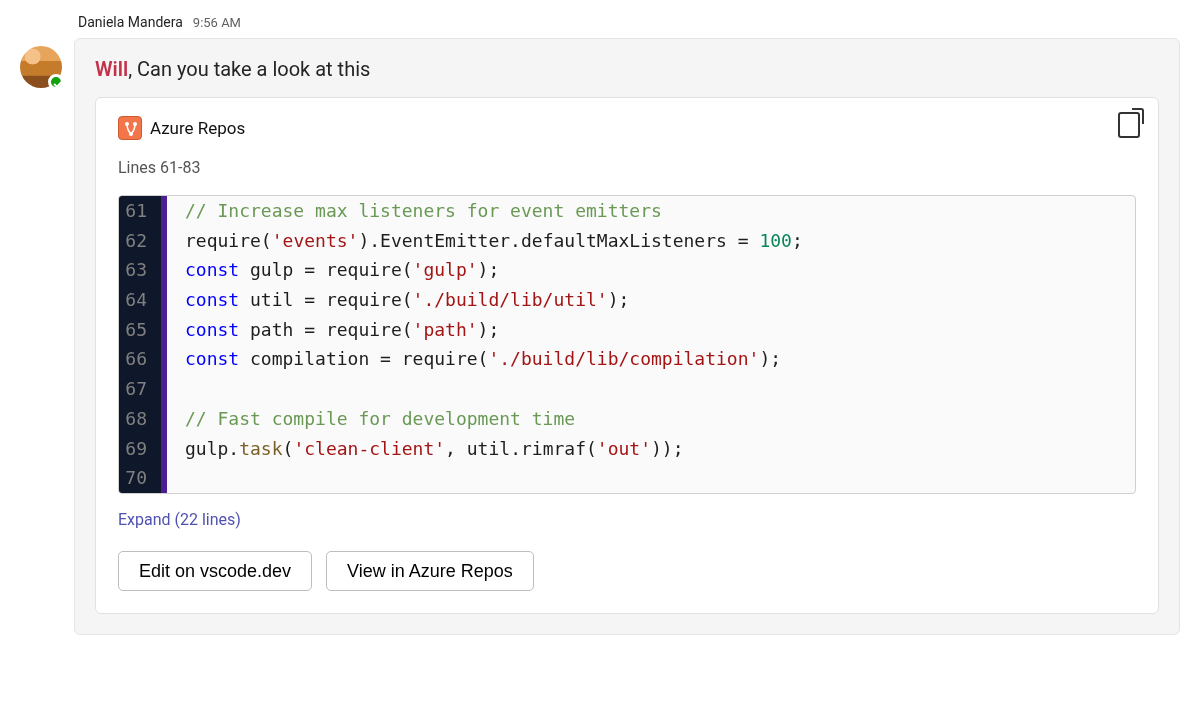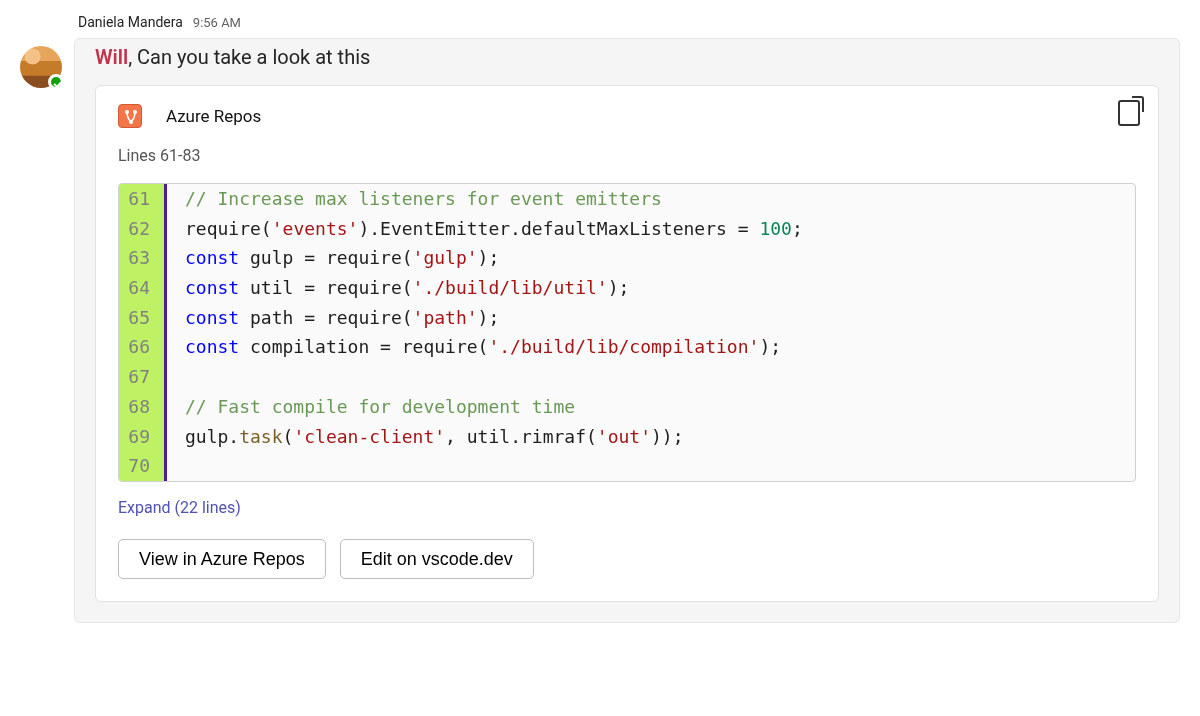--- a/index.html
+++ b/index.html
@@ -60,37 +60,37 @@
     margin:0 0 8px 4px;
     font-size:14px;
   }
   .sender { color:#242424; font-weight:400; }
   .time   { color:#616161; font-size:13px; }
 
   .bubble {
     background:#f5f5f5;
     border:1px solid #e5e5e5;
     border-radius:6px;
-    padding:4px 20px 20px 20px;
+    padding:16px 20px 20px 20px;
   }
   .bubble-text { font-size:20px; line-height:1.4; margin-bottom:14px; }
   .mention { color:#c4314b; font-weight:600; }
 
   
   .card {
     background:#ffffff;
     border:1px solid #e1e1e1;
     border-radius:6px;
     padding:18px 22px 22px 22px;
     position:relative;
   }
   .card-header {
     display:flex;
     align-items:center;
-    gap:24px;
+    gap:8px;
     margin-bottom:18px;
   }
   .repo-icon {
     width:24px; height:24px;
     border-radius:4px;
     background:#f2764a;
     border:1px solid #d05a30;
     position:relative;
   }
   .repo-icon svg { position:absolute; top:3px; left:3px; }
@@ -125,22 +125,22 @@
     line-height:1.65;
     overflow:hidden;
   }
   .code-row { display:flex; }
   .ln {
     width:48px;
     text-align:right;
     padding-right:14px;
     color:#808080;
     user-select:none;
-    border-right:3px solid #4c1d95;
-    background:#bef264;
+    border-right:6px solid #4c1d95;
+    background:#0f172a;
   }
   .code { padding-left:18px; white-space:pre; color:#1e1e1e; }
   .tok-comment { color:#6a9955; }
   .tok-string  { color:#a31515; }
   .tok-keyword { color:#0000ff; }
   .tok-method  { color:#795e26; }
   .tok-number  { color:#098658; }
 
   .expand-link {
     margin-top:16px;
@@ -240,21 +240,21 @@
               <div class="code"><span>gulp.</span><span class="tok-method">task</span><span>(</span><span class="tok-string">'clean-client'</span><span>, util.rimraf(</span><span class="tok-string">'out'</span><span>));</span></div>
             </div>
             <div class="code-row">
               <div class="ln">70</div>
             </div>
           </div>
 
         <span class="expand-link">Expand (22 lines)</span>
 
         <div class="actions">
+          <button class="btn">Edit on vscode.dev</button>
           <button class="btn">View in Azure Repos</button>
-          <button class="btn">Edit on vscode.dev</button>
         </div>
 
       </div>
 
     </div>
   </div>
 </div>
 
 </body></html>

